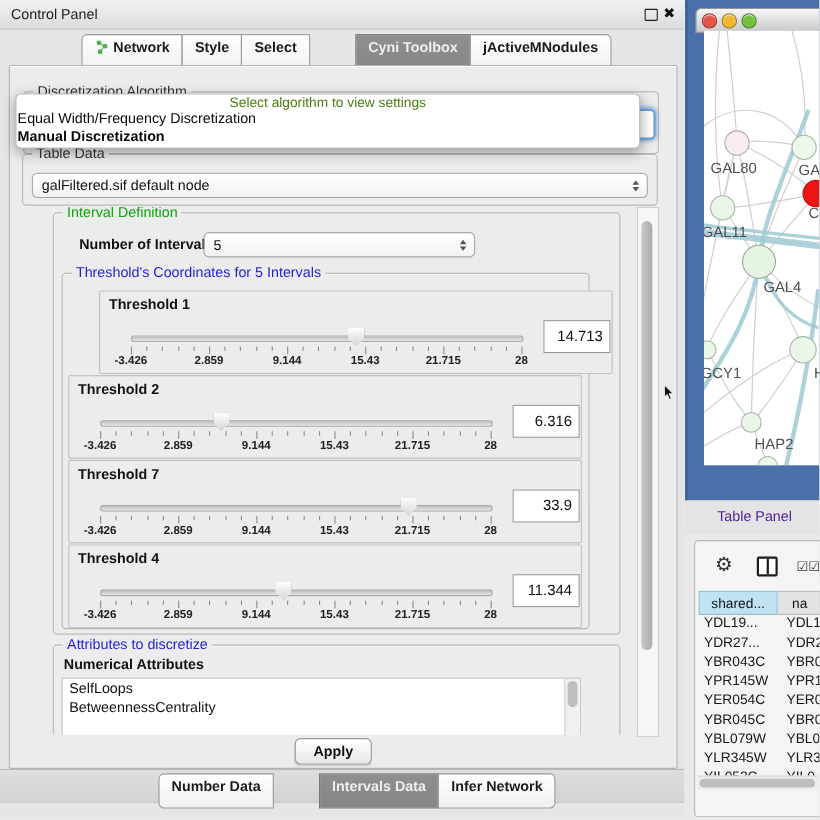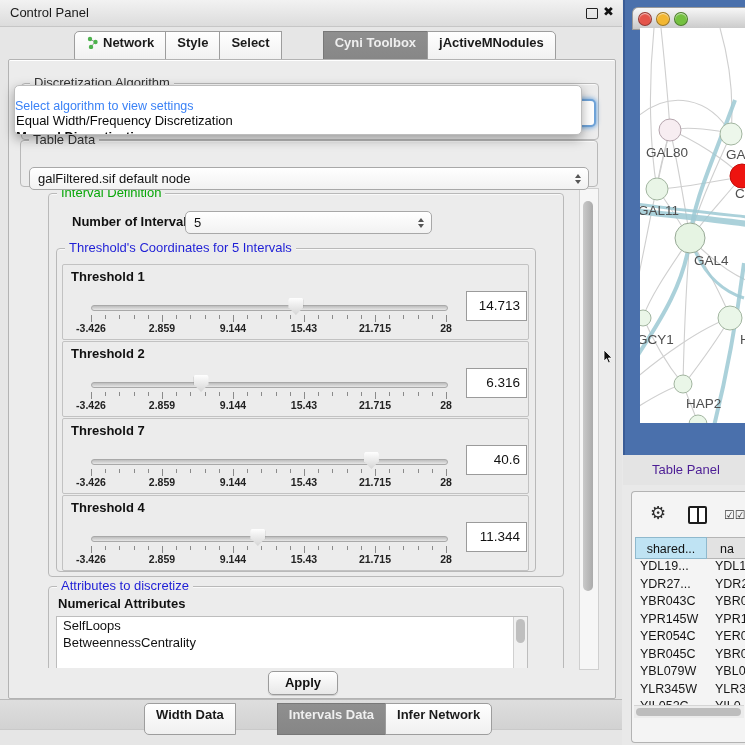--- a/index.html
+++ b/index.html
@@ -51,21 +51,21 @@
   .combo .arrows i.up{border-bottom:4px solid #555;}
   .combo .arrows i.dn{border-top:4px solid #555;}
 
   
   #focus-combo{left:340px;top:99px;width:252px;height:24px;border-radius:5px;
       background:#fff;border:2px solid #6fa3d8;box-shadow:0 0 4px 1px rgba(95,157,220,.8);z-index:5;}
 
   
   #popup{left:14px;top:85px;width:566px;height:48px;background:#fff;z-index:50;
       border:1px solid #bdbdbd;border-radius:5px;box-shadow:0 4px 12px rgba(0,0,0,.35);overflow:hidden;}
-  #popup .hint{height:14px;line-height:14px;text-align:left;font-size:12.5px;color:#3b82f6;margin-top:13px;}
+  #popup .hint{height:14px;line-height:14px;text-align:center;font-size:12.5px;color:#4d7c0f;}
   #popup .opt{height:16px;line-height:16px;font-size:13px;color:#0a0a0a;padding-left:1px;white-space:nowrap;}
   #popup .opt.b{font-weight:bold;}
 
   
   #vp{left:14px;top:188px;width:566px;height:480px;overflow:hidden;}
   #vp-scrollbar{left:579px;top:188px;width:18px;height:480px;background:#f6f6f6;
       border:1px solid #cfcfcf;}
   #vp-thumb{position:absolute;left:3px;top:12px;width:10px;height:390px;border-radius:6px;
       background:linear-gradient(90deg,#c9c9c9,#ababab);}
 
@@ -181,21 +181,21 @@
   <div id="focus-combo" class="abs"></div>
 
   <div id="popup" class="abs">
     <div class="hint">Select algorithm to view settings</div>
   <div class="opt">Equal Width/Frequency Discretization</div>
       <div class="opt b">Manual Discretization</div>
     </div>
 
   <div class="group" style="left:20px;top:140px;width:576px;height:45px;z-index:1;">
     <span class="group-label">Table Data</span>
-    <div class="combo" style="left:8px;top:26px;width:542px;height:21px;text-align:center;">
+    <div class="combo" style="left:8px;top:16px;width:542px;height:21px;text-align:center;">
       <span>galFiltered.sif default node</span>
       <span class="arrows">
           <i class="up"></i>
           <i class="dn"></i>
         </span>
     </div>
   </div>
 
   <div id="vp" class="abs">
 
@@ -210,21 +210,21 @@
           <i class="up"></i>
           <i class="dn"></i>
         </span>
     </div>
 
     <div class="group" style="left:42px;top:60px;width:478px;height:322px;">
       <span class="group-label glabel-blue">Threshold's Coordinates for 5 Intervals</span>
     </div>
 
     <div id="thr-wrap">
-        <div class="thr-box" style="top: 76px;">
+        <div class="thr-box" style="top: 76px; margin-left: 28px;">
           <div class="thr-title">Threshold 1</div>
           <div class="thr-track"></div>
           <div class="thr-thumb" style="left: 225.405px;"></div>
           <div class="tickrow">
             <div class="tick" style="left: 0px; height: 7px;"></div>
             <div class="tick" style="left: 14.2px; height: 4px;"></div>
             <div class="tick" style="left: 28.4px; height: 4px;"></div>
             <div class="tick" style="left: 42.6px; height: 4px;"></div>
             <div class="tick" style="left: 56.8px; height: 4px;"></div>
             <div class="tick" style="left: 71px; height: 7px;"></div>
@@ -334,21 +334,21 @@
             <div class="tick" style="left: 355px; height: 7px;"></div>
           </div>
           <div class="lblrow">
             <span class="scalelbl" style="left: 0%;">-3.426</span>
             <span class="scalelbl" style="left: 20%;">2.859</span>
             <span class="scalelbl" style="left: 40%;">9.144</span>
             <span class="scalelbl" style="left: 60%;">15.43</span>
             <span class="scalelbl" style="left: 80%;">21.715</span>
             <span class="scalelbl" style="left: 100%;">28</span>
           </div>
-          <div class="thr-value">40.6</div>
+          <div class="thr-value">33.9</div>
         </div>
         <div class="thr-box" style="top: 307px;">
           <div class="thr-title">Threshold 4</div>
           <div class="thr-track"></div>
           <div class="thr-thumb" style="left: 187.348px;"></div>
           <div class="tickrow">
             <div class="tick" style="left: 0px; height: 7px;"></div>
             <div class="tick" style="left: 14.2px; height: 4px;"></div>
             <div class="tick" style="left: 28.4px; height: 4px;"></div>
             <div class="tick" style="left: 42.6px; height: 4px;"></div>
@@ -404,21 +404,21 @@
 
   <div id="vp-scrollbar" class="abs">
     <div id="vp-thumb"></div>
   </div>
 
   <div id="apply-btn" class="abs">Apply</div>
 
   <div id="bottom-strip" class="abs"></div>
   <div id="bottom-tabs" class="abs segbar">
       <div class="seg">
-        <span>Width Data</span>
+        <span>Number Data</span>
       </div>
       <div class="seg sel">
         <span>Intervals Data</span>
       </div>
       <div class="seg">
         <span>Infer Network</span>
       </div>
     </div>
 </div>
 

